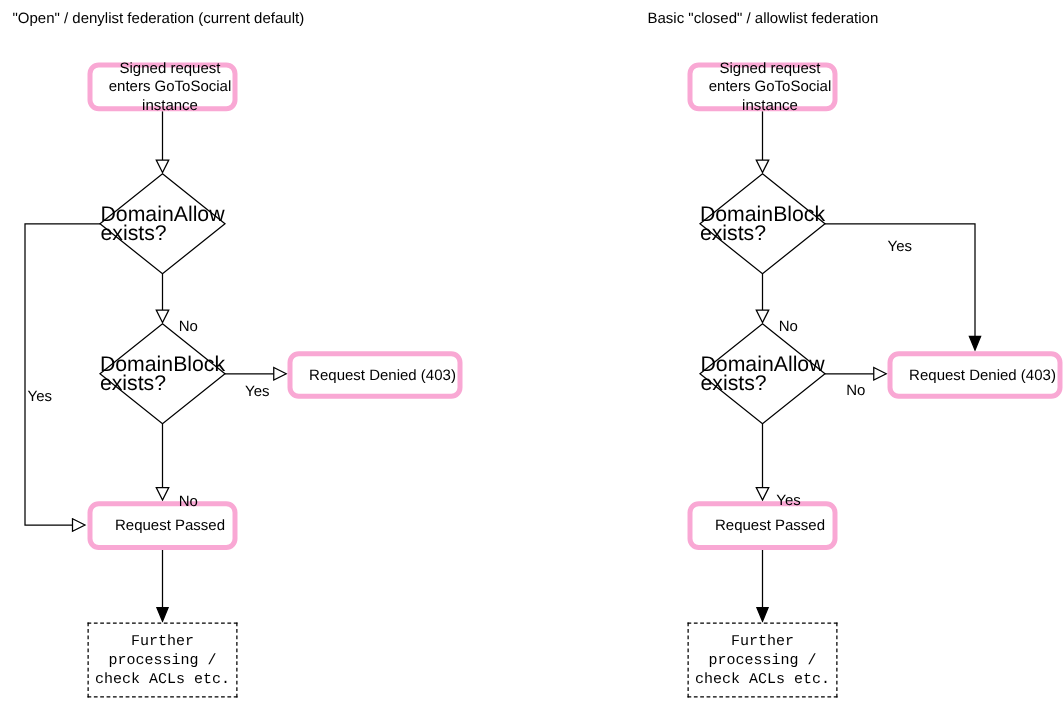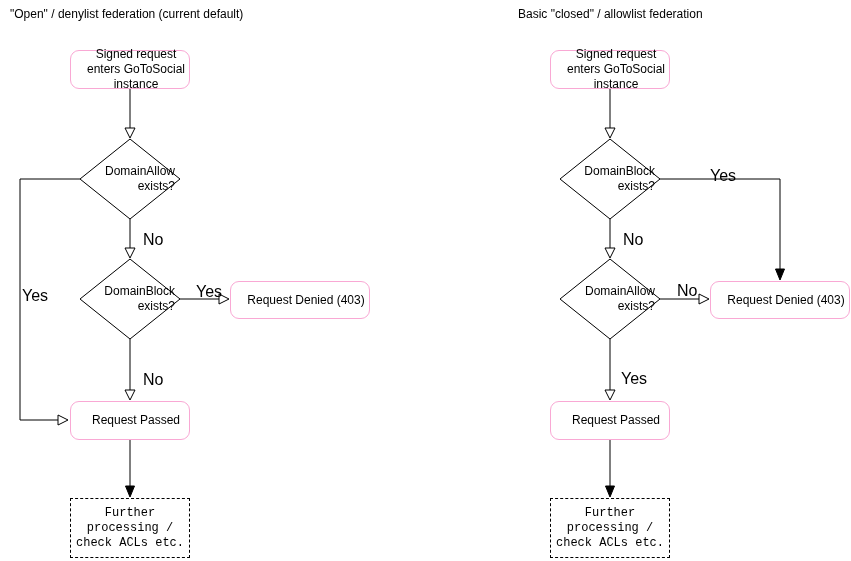--- a/index.html
+++ b/index.html
@@ -51,47 +51,48 @@
     display: flex;
     align-items: center;
     justify-content: center;
     text-align: center;
     font-size: 12px;
     line-height: 15px;
     background: #ffffff;
     z-index: 1;
   }
   .node.rounded {
-    border: 1px solid #f9a8d4;
+    border: 4px solid #f9a8d4;
     border-radius: 9px;
     padding-left: 12px;
   }
   .node.dashed {
     border: 1px dashed #000000;
     border-radius: 0;
     font-family: Liberation Mono, monospace;
   }
   .diamond-label {
     position: absolute;
     box-sizing: border-box;
     display: flex;
     align-items: center;
     justify-content: center;
-    text-align: right;
-    font-size: 12px;
+    text-align: left;
+    font-size: 17px;
     line-height: 15px;
     background: transparent;
     z-index: 2;
   }
   .edge-label {
     position: absolute;
-    font-size: 16px;
+    font-size: 12px;
     line-height: 13px;
     white-space: nowrap;
     z-index: 2;
+    margin-top: 22px;
   }
 </style>
 </head>
 <body>
 
 <div class="canvas">
 
   <svg class="edges" viewBox="0 0 851 561" xmlns="http://www.w3.org/2000/svg">
 
     <g>

